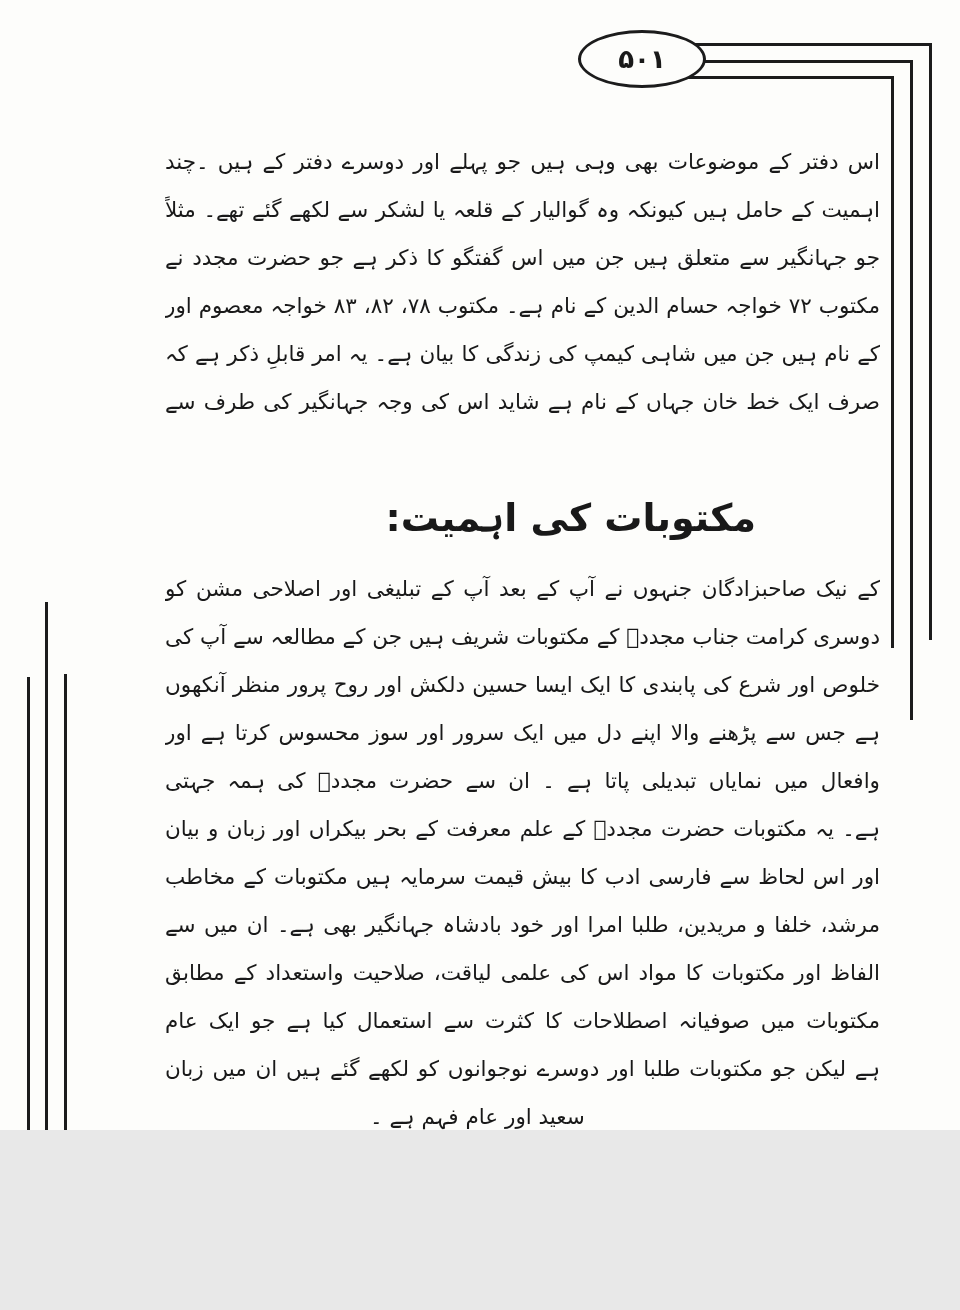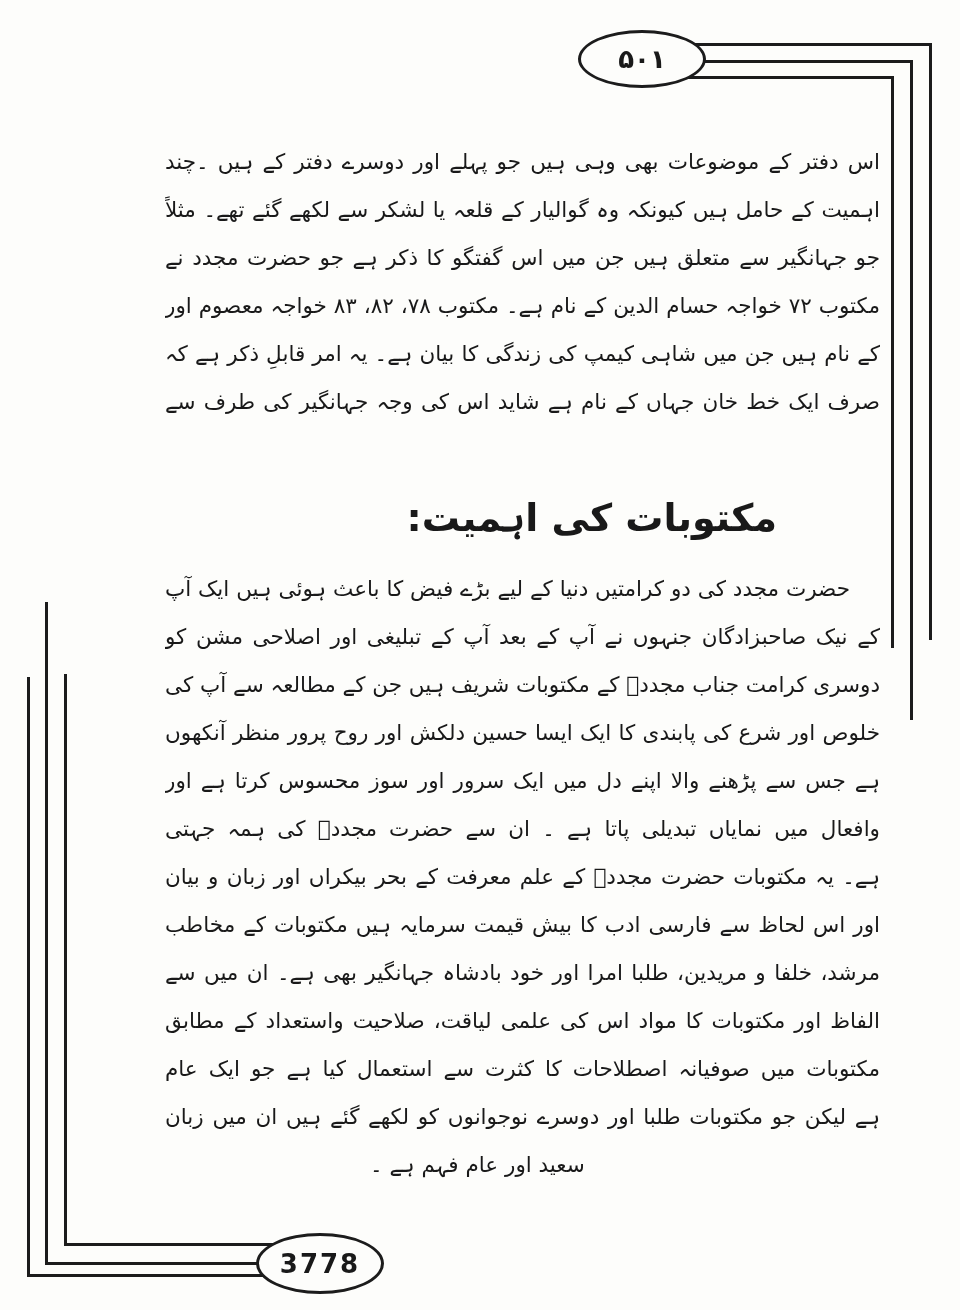--- a/index.html
+++ b/index.html
@@ -1,18 +1,18 @@
 <!DOCTYPE html>
 <html lang="ur"><head>
 <meta charset="utf-8">
 <style>
   html,body { margin:0; padding:0; background:#e8e8e8; }
   .page {
     position:relative;
-    width:960px; height:1310px;
+    width:960px; height:1130px;
     margin:0 auto;
     background:#fdfdfb;
     overflow:hidden;
     font-family:"DejaVu Sans", sans-serif;
     color:#191919;
   }
   
   .bline { position:absolute; background:#1c1c1c; }
   .bline.h { height:3px; }
   .bline.v { width:3px; }
@@ -36,21 +36,21 @@
     height:48px;
     text-align:justify;
     text-align-last:justify;
     white-space:normal;
     overflow:hidden;
   }
   .jl.center-last { text-align-last:center; }
   .jl.left-last   { text-align-last:left; padding-left:205px; }
   .jl.indent-first{ padding-right:30px; }
   .heading {
-    position:absolute; left:170px; width:715px;
+    position:absolute; left:149px; width:715px;
     direction:rtl;
     text-align:right;
     padding-right:108px;
     box-sizing:border-box;
     font-size:38px;
     font-weight:bold;
     line-height:80px;
   }
 </style>
 </head>
@@ -84,21 +84,20 @@
     <div class="jl">اہمیت کے حامل ہیں کیونکہ وہ گوالیار کے قلعہ یا لشکر سے لکھے گئے تھے۔ مثلاً مکتوب ۴۴، ۷۴</div>
     <div class="jl">جو جہانگیر سے متعلق ہیں جن میں اس گفتگو کا ذکر ہے جو حضرت مجدد نے جہانگیر کی مجلس میں کی تھی۔</div>
     <div class="jl">مکتوب ۷۲ خواجہ حسام الدین کے نام ہے۔ مکتوب ۷۸، ۸۲، ۸۳ خواجہ معصوم اور خواجہ محمد سعید</div>
     <div class="jl">کے نام ہیں جن میں شاہی کیمپ کی زندگی کا بیان ہے۔ یہ امر قابلِ ذکر ہے کہ اس دفتر میں</div>
     <div class="jl">صرف ایک خط خان جہاں کے نام ہے شاید اس کی وجہ جہانگیر کی طرف سے حضرت مجدد کی امرا</div>
   </div>
 
   <div class="heading" style="top:478px;">مکتوبات کی اہمیت:</div>
 
   <div class="textcol" style="top:565px;">
-    <div class="jl indent-first">حضرت مجدد کی دو کرامتیں دنیا کے لیے بڑے فیض کا باعث ہوئی ہیں ایک آپ</div>
     <div class="jl">کے نیک صاحبزادگان جنہوں نے آپ کے بعد آپ کے تبلیغی اور اصلاحی مشن کو جاری رکھا۔</div>
     <div class="jl">دوسری کرامت جناب مجددؒ کے مکتوبات شریف ہیں جن کے مطالعہ سے آپ کی علمیت، معرفت</div>
     <div class="jl">خلوص اور شرع کی پابندی کا ایک ایسا حسین دلکش اور روح پرور منظر آنکھوں کے آگے آجاتا</div>
     <div class="jl">ہے جس سے پڑھنے والا اپنے دل میں ایک سرور اور سوز محسوس کرتا ہے اور اپنے مزاج</div>
     <div class="jl">وافعال میں نمایاں تبدیلی پاتا ہے ۔ ان سے حضرت مجددؒ کی ہمہ جہتی شخصیت نمایاں ہوتی</div>
     <div class="jl">ہے۔ یہ مکتوبات حضرت مجددؒ کے علم معرفت کے بحر بیکراں اور زبان و بیان پر قدرت کا پتہ دیتے ہیں۔</div>
     <div class="jl">اور اس لحاظ سے فارسی ادب کا بیش قیمت سرمایہ ہیں مکتوبات کے مخاطب آپ کے پیرو</div>
     <div class="jl">مرشد، خلفا و مریدین، طلبا امرا اور خود بادشاہ جہانگیر بھی ہے۔ ان میں سے ہر ایک کے لیے</div>
     <div class="jl">الفاظ اور مکتوبات کا مواد اس کی علمی لیاقت، صلاحیت واستعداد کے مطابق ہے۔ آپ نے</div>
     <div class="jl">مکتوبات میں صوفیانہ اصطلاحات کا کثرت سے استعمال کیا ہے جو ایک عام آدمی کی فہم سے باہر</div>

